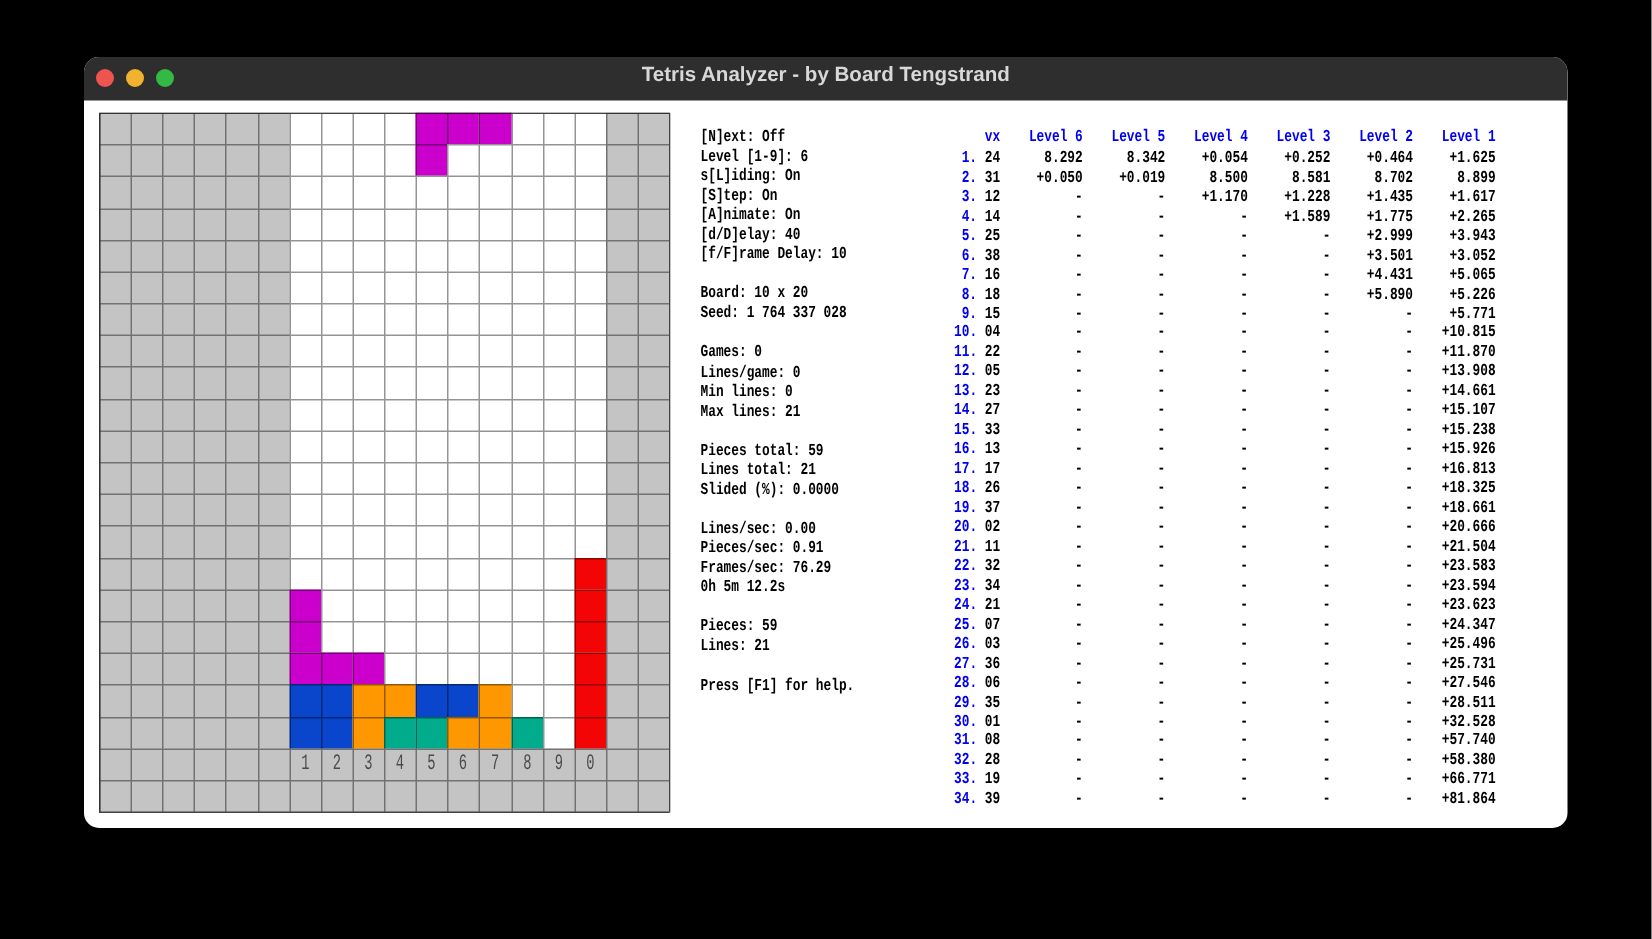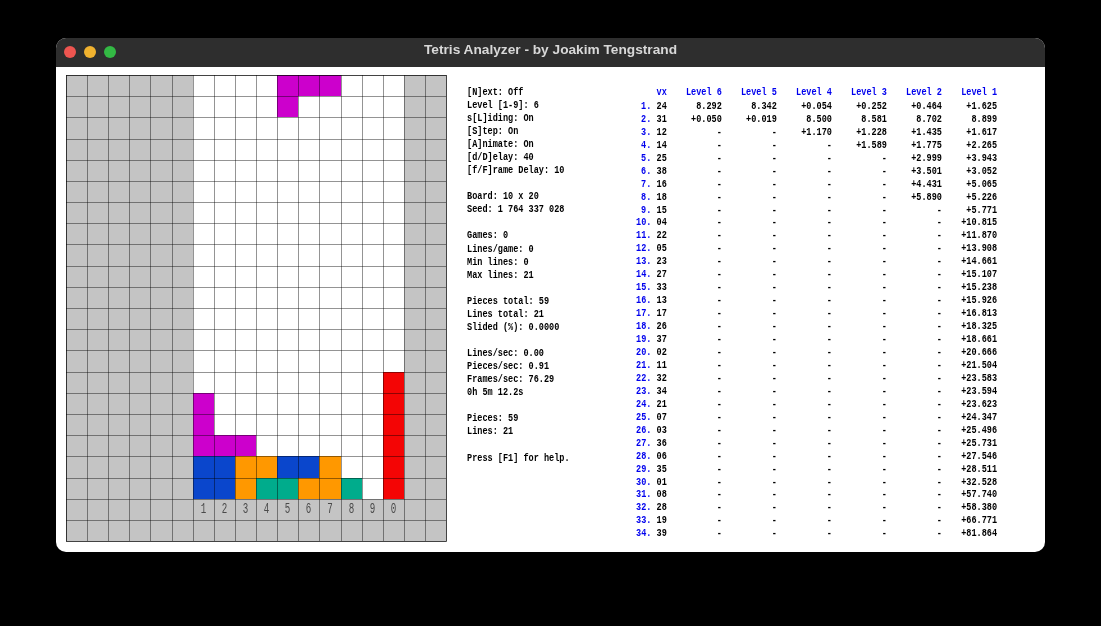--- a/index.html
+++ b/index.html
@@ -20,21 +20,21 @@
 .tbl td+td{width:72.08px;}
 .tbl .hd td{color:#0000ee;height:14px;vertical-align:top;}
 .tbl b{color:#0000ee;}
 </style></head>
 <body>
 <div class="win">
   <div class="tb">
     <i class="l1"></i>
       <i class="l2"></i>
       <i class="l3"></i>
-    <span class="title">Tetris Analyzer - by Joakim Tengstrand</span>
+    <span class="title">Tetris Analyzer - by Board Tengstrand</span>
   </div>
 </div>
 <svg class="board" width="381" height="467" viewBox="0 0 381 467">
     <rect x="0" y="0" width="380" height="466" fill="#c4c4c4"></rect>
     <rect x="127" y="0" width="211" height="424" fill="#ffffff"></rect>
     <rect x="211" y="0" width="21" height="21" fill="#cc00cc"></rect>
     <rect x="232" y="0" width="21" height="21" fill="#cc00cc"></rect>
     <rect x="253" y="0" width="22" height="21" fill="#cc00cc"></rect>
     <rect x="211" y="21" width="21" height="21" fill="#cc00cc"></rect>
     <rect x="127" y="318" width="21" height="21" fill="#cc00cc"></rect>

